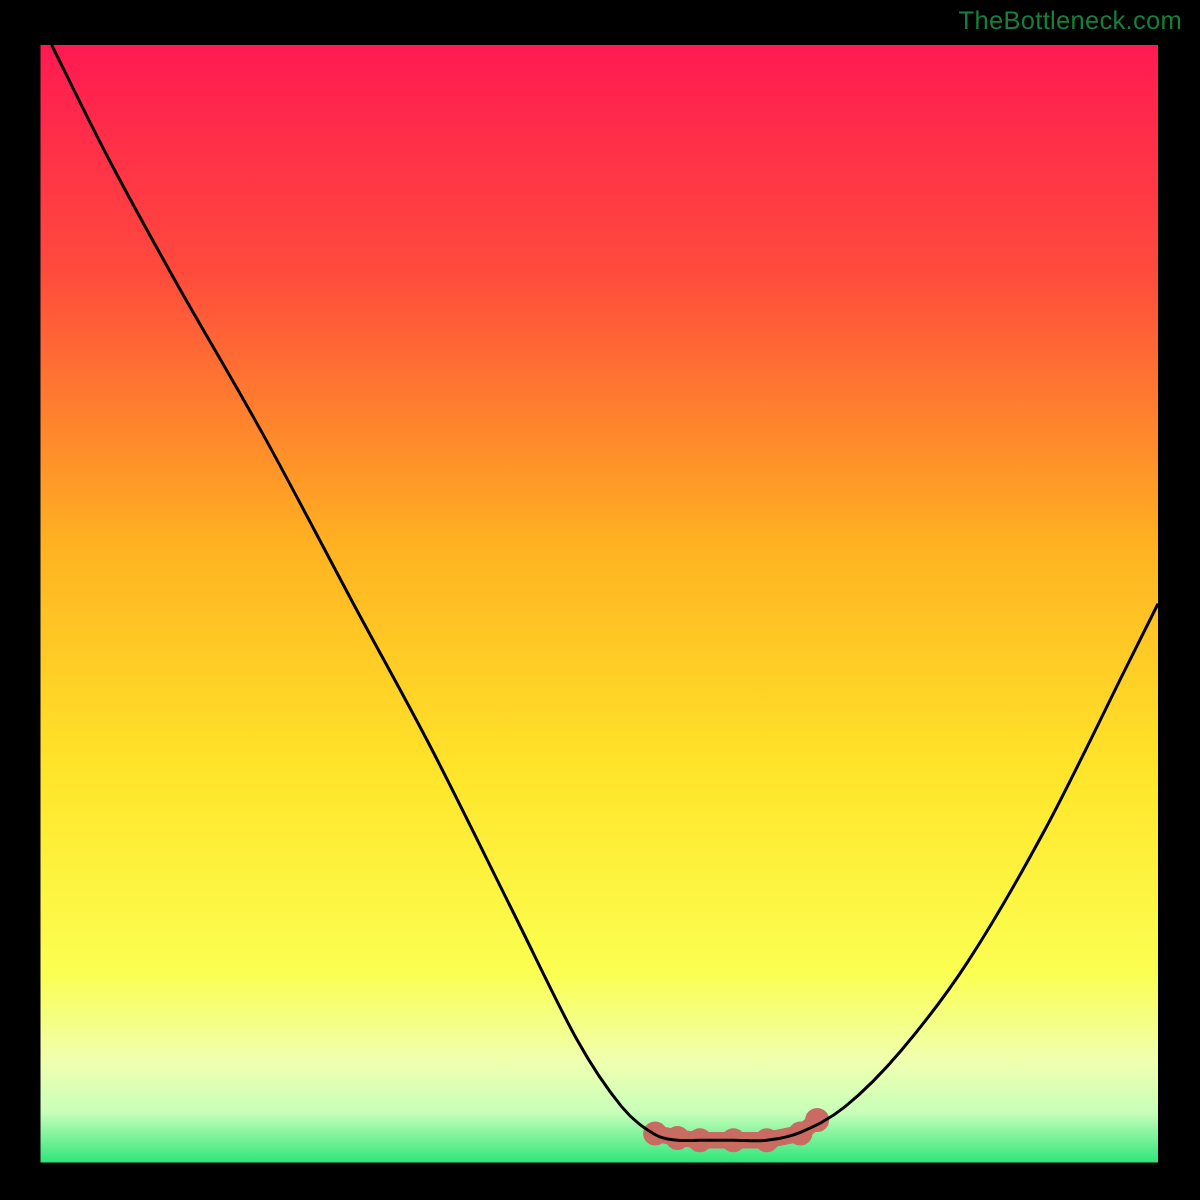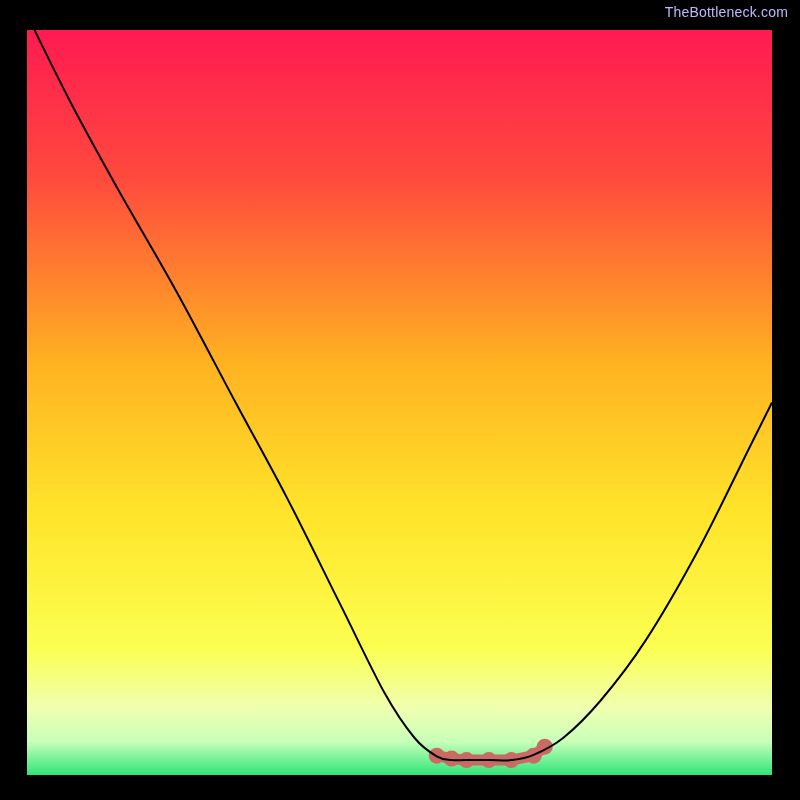--- a/index.html
+++ b/index.html
@@ -14,22 +14,22 @@
     position: relative;
     width: 800px;
     height: 800px;
     background: #000;
   }
   .watermark {
     position: absolute;
     top: 4px;
     right: 12px;
     font-family: Arial, Helvetica, sans-serif;
-    font-size: 14px;
-    color: #c4b5fd;
+    font-size: 17px;
+    color: #15803d;
     letter-spacing: 0.2px;
     font-weight: 400;
   }
   svg {
     position: absolute;
     top: 0;
     left: 0;
   }
 </style>
 </head>

